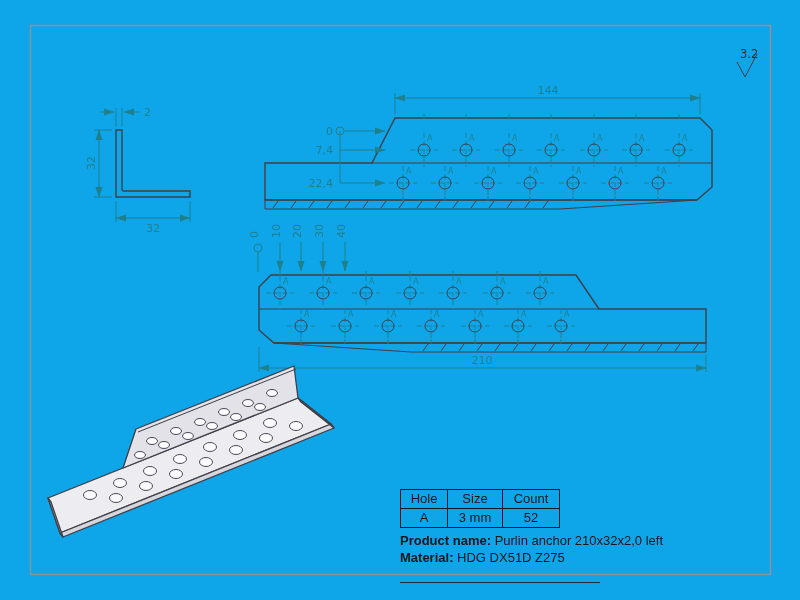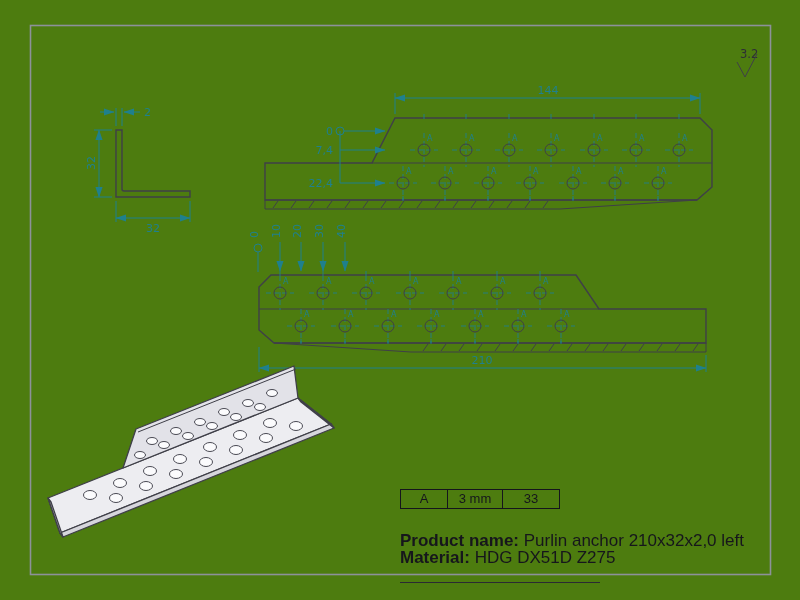--- a/index.html
+++ b/index.html
@@ -1,21 +1,21 @@
 <!DOCTYPE html>
 <html style="--color-dimension: #1f808d; --color-outline: #3f3f48; --color-frame: #8d919a;"><head>
 <meta charset="utf-8">
 <style>
   :root{
     --color-dimension:#1f808d;
     --color-outline:#3f3f48;
     --color-frame:#8d919a;
   }
   html,body{margin:0;padding:0;background:#ffffff;}
-  .stage{position:relative;width:800px;height:600px;background:#4d7c0f;overflow:hidden;
+  .stage{position:relative;width:800px;height:600px;background:#0ea5e9;overflow:hidden;
          font-family:"Liberation Sans",sans-serif;}
   svg{position:absolute;left:0;top:0;}
   
   .out{stroke:var(--color-outline);fill:none;stroke-width:1.4;stroke-linejoin:miter;}
   .thin{stroke:var(--color-outline);fill:none;stroke-width:1;}
   .dim{stroke:var(--color-dimension);fill:none;stroke-width:1;}
   .cl{stroke:var(--color-dimension);fill:none;stroke-width:0.9;stroke-dasharray:5 3;}
   .arrfill{fill:var(--color-dimension);}
   .dimtext{fill:var(--color-dimension);font-family:"DejaVu Sans",sans-serif;font-size:11px;}
   .small{font-size:8px;}
@@ -26,21 +26,21 @@
   .h3{fill:#fbfbfd;stroke:#4a4a54;stroke-width:1;}
   
   .spec-table{position:absolute;left:400px;top:489px;border-collapse:collapse;
               font-size:13px;color:#15151c;}
   .spec-table th,.spec-table td{border:1.6px solid #15151c;font-weight:normal;
               text-align:center;padding:0 6px;height:18px;line-height:18px;}
   .spec-table th:nth-child(1),.spec-table td:nth-child(1){min-width:34px;}
   .spec-table th:nth-child(2),.spec-table td:nth-child(2){min-width:42px;}
   .spec-table th:nth-child(3),.spec-table td:nth-child(3){min-width:44px;}
   
-  .product{position:absolute;left:400px;top:532px;font-size:17px;color:#16161c;}
+  .product{position:absolute;left:400px;top:532px;font-size:13px;color:#16161c;}
   .prod-line{line-height:17px;white-space:nowrap;}
   .prod-line.mat{width:200px;border-bottom:1.6px solid #2a2a32;padding-bottom:16px;}
   .lbl{font-weight:bold;}
 </style>
 </head>
 <body>
 
 <div class="stage">
 
 <svg width="800" height="600" viewBox="0 0 800 600">
@@ -214,24 +214,29 @@
           <ellipse class="h3" cx="206" cy="462" rx="6.5" ry="4.5"></ellipse>
       <ellipse class="h3" cx="236" cy="450" rx="6.5" ry="4.5"></ellipse>
           <ellipse class="h3" cx="266" cy="438" rx="6.5" ry="4.5"></ellipse>
       <ellipse class="h3" cx="296" cy="426" rx="6.5" ry="4.5"></ellipse>
     </g>
   </g>
 </svg>
 
 <table class="spec-table">
   <tbody>
+        <tr>
+    <th>Hole</th>
+    <th>Size</th>
+    <th>Count</th>
+  </tr>
   <tr>
     <td>A</td>
     <td>3 mm</td>
-    <td>33</td>
+    <td>52</td>
   </tr>
 </tbody>
     </table>
 
 <div class="product">
   <div class="prod-line">
     <span class="lbl">Product name:</span>
     <span>Purlin anchor 210x32x2,0 left</span>
   </div>
   <div class="prod-line mat">

